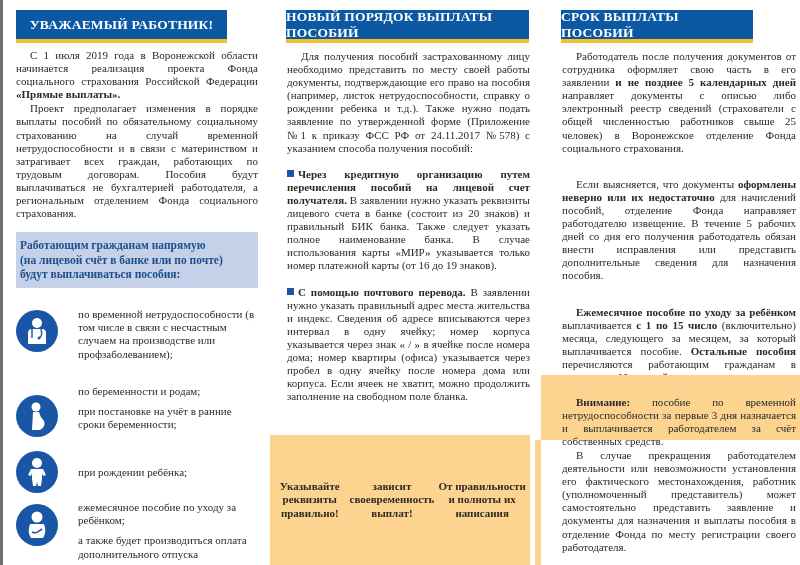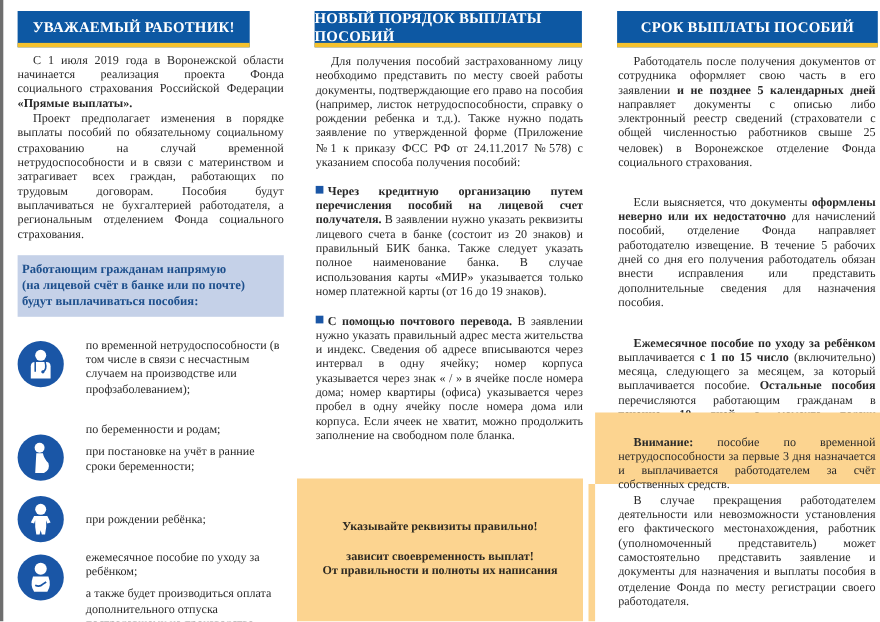--- a/index.html
+++ b/index.html
@@ -8,21 +8,21 @@
   .left-edge { position: absolute; left: 0; top: 0; width: 3px; height: 565px; background: #6e6e6e; }
   .col { position: absolute; top: 0; height: 565px; }
   .col1 { left: 14px; width: 246px; }
   .col2 { left: 270px; width: 262px; }
   .col3 { left: 541px; width: 259px; }
 
   .hdr { position: relative; height: 33px; margin-top: 10px; background: #0d58a3; border-bottom: 4px solid #f4c12d; display: flex; align-items: center; justify-content: center; }
   .hdr span { color: #ffffff; font-weight: bold; font-size: 13.5px; letter-spacing: 0.2px; }
   .col1 .hdr { margin-left: 2px; width: 211px; }
   .col2 .hdr { margin-left: 16px; width: 243px; }
-  .col3 .hdr { margin-left: 20px; width: 237px; }
+  .col3 .hdr { margin-left: 20px; width: 192px; }
 
   p.t { font-size: 11px; line-height: 13.1px; text-align: justify; text-indent: 14px; }
   b { font-weight: bold; }
 
   .col1 .intro { margin: 6px 2px 0 2px; font-family: Liberation Serif, serif; }
   .col1 .intro + .intro { margin-top: 1px; }
 
   .callout { margin: 12px 2px 0 2px; background: #c5d1e8; padding: 6px 4px 6px 4px; }
   .callout div { color: #1d4f8c; font-weight: bold; font-size: 11.5px; line-height: 14.5px; }
 
@@ -30,21 +30,21 @@
   .b-item { position: absolute; left: 0; width: 246px; }
   .b-icon { position: absolute; left: 2px; width: 42px; height: 42px; border-radius: 50%; background: #1a56a6; display: flex; align-items: center; justify-content: center; }
   .b-text { position: absolute; left: 64px; width: 182px; font-size: 11px; line-height: 13.3px; }
   .b-text .gap { height: 7px; }
 
   .col2 .body { margin: 7px 2px 0 17px; }
   .col2 .sec { margin: 13px 2px 0 17px; }
   .col2 p.t.noind { text-indent: 0; }
   .sq { display: inline-block; width: 7px; height: 7px; background: #1a56a6; margin-right: 4px; vertical-align: 1px; }
 
-  .warn-box { position: absolute; left: 0; top: 435px; width: 260px; height: 130px; background: #fcd490; display: flex; flex-direction: column; align-items: center; justify-content: center; text-align: center; }
+  .warn-box { position: absolute; left: 0; top: 435px; width: 260px; height: 130px; background: #fcd490; display: flex; flex-direction: row; align-items: center; justify-content: center; text-align: center; }
   .warn-box div { font-weight: bold; font-size: 11px; line-height: 13.5px; color: #2e2a22; }
   .warn-box .sp { height: 13px; }
 
   .col3 .p1 { margin: 7px 4px 0 21px; }
   .col3 .p2 { margin: 23px 4px 0 21px; }
   .col3 .p3 { margin: 23px 4px 0 21px; }
   .attn { position: absolute; left: 0; top: 375px; width: 259px; height: 65px; background: #fcd490; padding: 21px 4px 0 21px; }
   .attn p.t { margin: 0; }
   .col3 .p4 { position: absolute; left: 21px; top: 449px; width: 234px; }
   .gutter-tint { position: absolute; left: 535px; top: 440px; width: 6px; height: 125px; background: #fcd490; }

